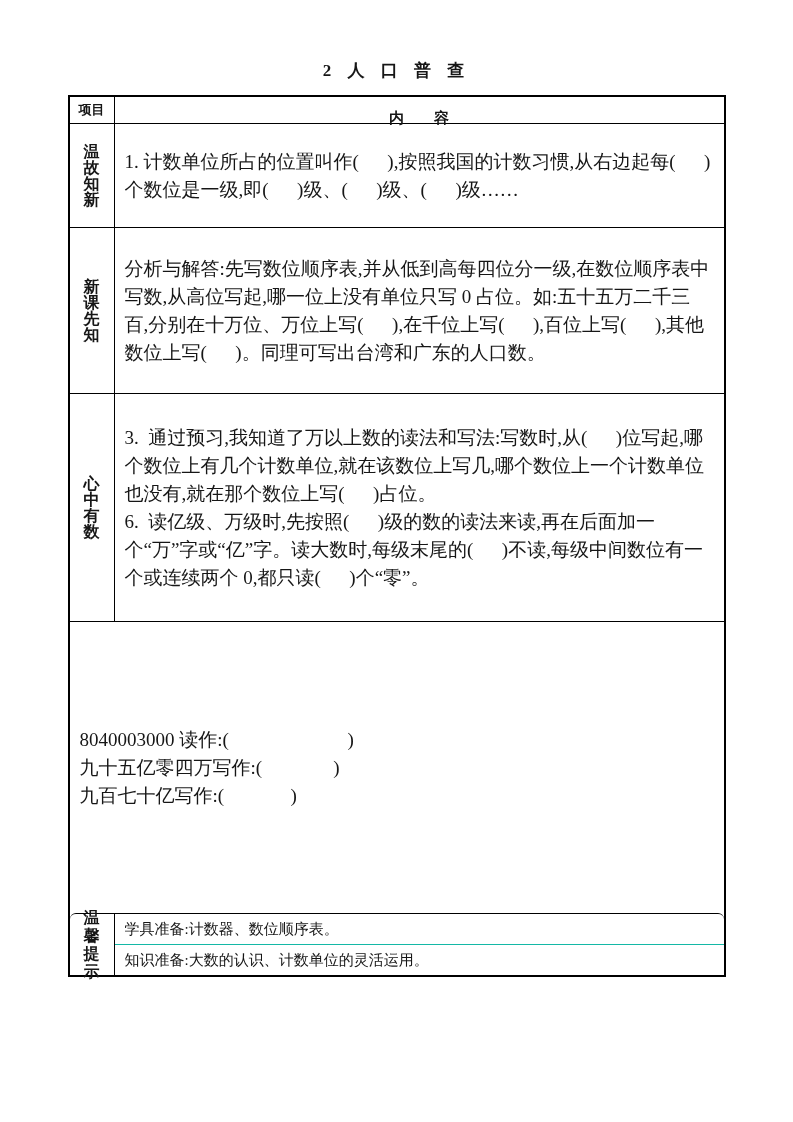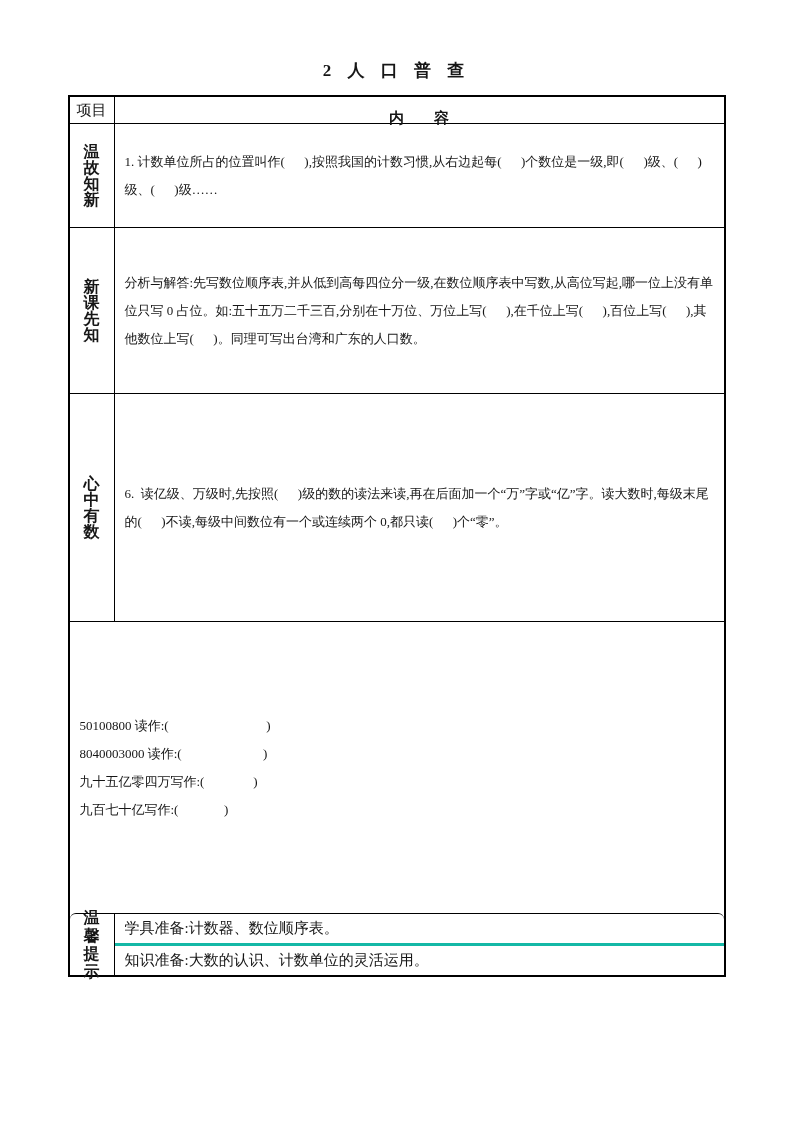--- a/index.html
+++ b/index.html
@@ -36,21 +36,21 @@
   }
   .ccell {
     flex: 1;
     display: flex;
     flex-direction: column;
     justify-content: center;
     padding: 6px 10px;
     min-width: 0;
   }
   .header { height: 26px; }
-  .header .lcell { font-weight: normal; font-size: 15px; }
+  .header .lcell { font-weight: bold; font-size: 13px; }
   .header .ccell {
     flex-direction: row;
     align-items: center;
     justify-content: center;
     font-weight: bold;
     font-size: 15px;
     white-space: pre;
     padding: 0;
     margin-top: 17px;
   }
@@ -59,39 +59,39 @@
     width: 17px;
     font-size: 16px;
     font-weight: bold;
     line-height: 16px;
     text-align: center;
     word-break: break-all;
   }
   .vlabel.wide { width: 31px; line-height: 18px; }
   .line {
     margin: 0;
-    font-size: 13px;
+    font-size: 19px;
     line-height: 28px;
     white-space: pre-wrap;
   }
   .r0 { height: 104px; }
   .r1 { height: 166px; }
   .r2 { height: 228px; }
   .r3 { height: 292px; }
   .r4 { height: 62px; border-radius: 6px; }
   .r4 .ccell { padding: 0; justify-content: stretch; }
   .tip-line {
     flex: 1;
     display: flex;
     align-items: center;
     padding: 0 10px;
     font-size: 15px;
     white-space: pre-wrap;
   }
-  .tip-line.first { border-bottom: 3px solid #14b8a6; }
+  .tip-line.first { border-bottom: 1px solid #14b8a6; }
 </style>
 </head>
 <body>
 
 <div class="page">
 
   <h1 class="title">2 人 口 普 查</h1>
 
   <div class="sheet-table">
 
@@ -116,27 +116,27 @@
       <div class="ccell">
         <p class="line">分析与解答:先写数位顺序表,并从低到高每四位分一级,在数位顺序表中写数,从高位写起,哪一位上没有单位只写 0 占位。如:五十五万二千三百,分别在十万位、万位上写(      ),在千位上写(      ),百位上写(      ),其他数位上写(      )。同理可写出台湾和广东的人口数。</p>
       </div>
     </div>
 
     <div class="trow r2">
       <div class="lcell">
         <span class="vlabel">心中有数</span>
       </div>
       <div class="ccell">
+        <p class="line">3.  通过预习,我知道了万以上数的读法和写法:写数时,从(      )位写起,哪个数位上有几个计数单位,就在该数位上写几,哪个数位上一个计数单位也没有,就在那个数位上写(      )占位。</p>
         <p class="line">6.  读亿级、万级时,先按照(      )级的数的读法来读,再在后面加一个“万”字或“亿”字。读大数时,每级末尾的(      )不读,每级中间数位有一个或连续两个 0,都只读(      )个“零”。</p>
       </div>
     </div>
 
     <div class="trow r3">
       <div class="ccell">
-        <p class="line">50100800 读作:(                              )</p>
         <p class="line">8040003000 读作:(                         )</p>
         <p class="line">九十五亿零四万写作:(               )</p>
         <p class="line">九百七十亿写作:(              )</p>
       </div>
     </div>
 
     <div class="trow r4">
       <div class="lcell">
         <span class="vlabel wide">温馨提示</span>
       </div>

